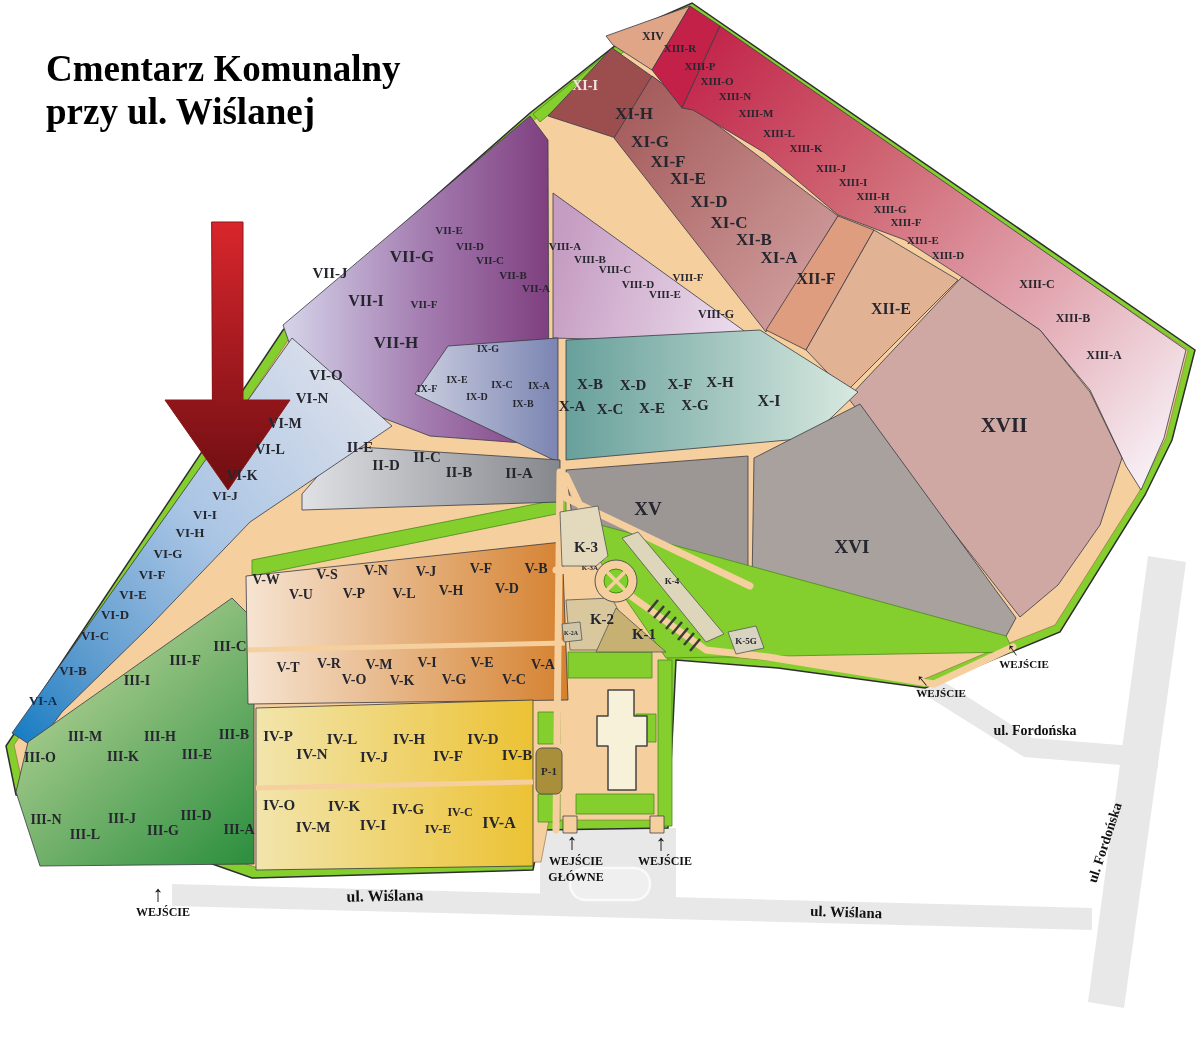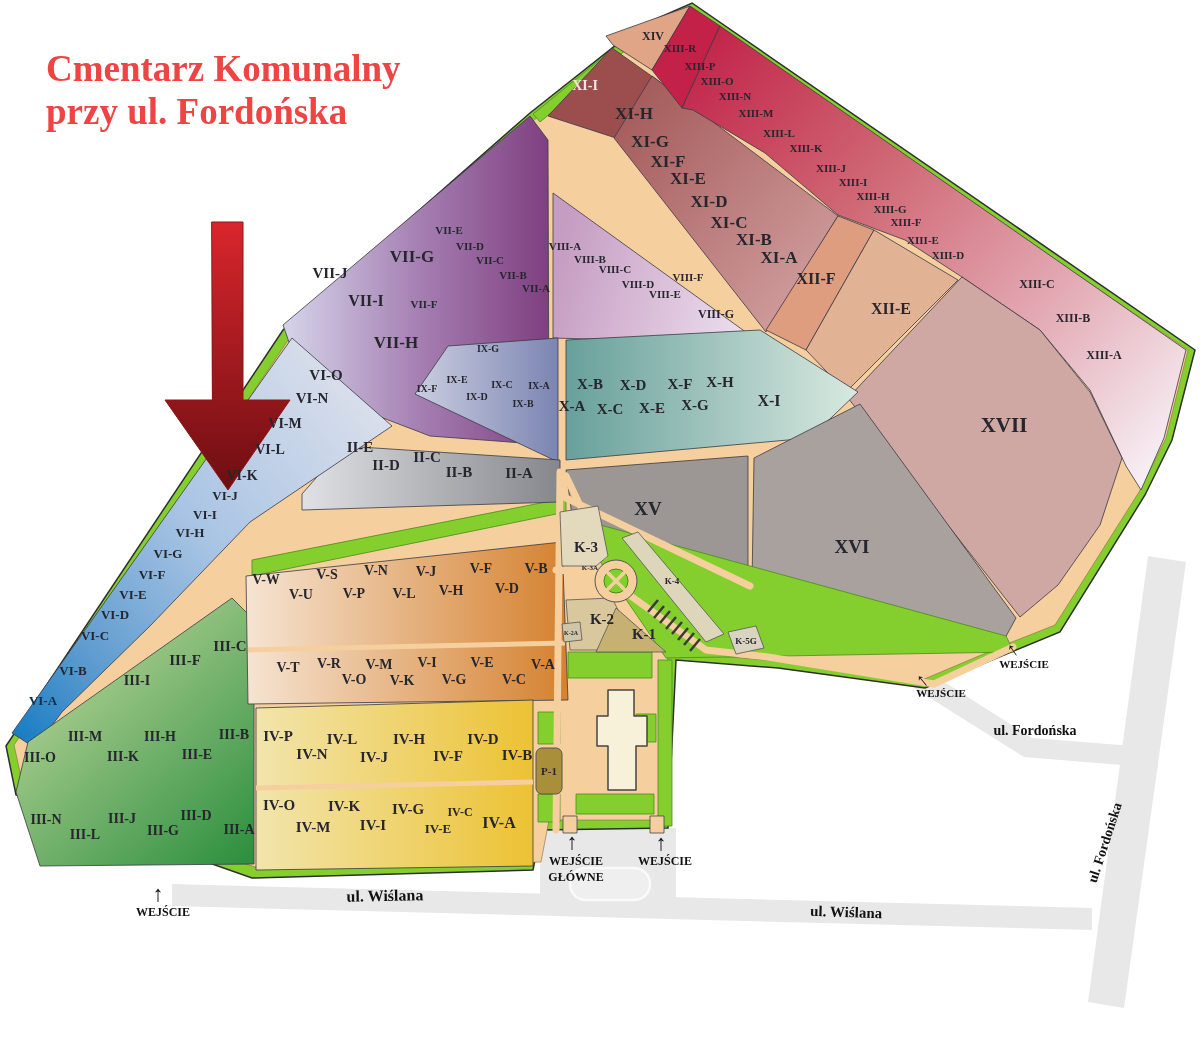--- a/index.html
+++ b/index.html
@@ -8,23 +8,23 @@
   .stage svg{position:absolute;left:0;top:0;}
   header.map-title{position:absolute;left:46px;top:48px;z-index:5;
     font-family:"Liberation Serif",serif;font-weight:bold;font-size:37px;line-height:1.16;}
   header.map-title div{white-space:nowrap;}
   text{font-family:"Liberation Serif",serif;font-weight:bold;}
 </style>
 </head>
 <body>
 
 <div class="stage">
-  <header class="map-title" style="color: #ef4444;">
+  <header class="map-title" style="color: #000000;">
     <div>Cmentarz Komunalny</div>
-    <div>przy ul. Fordońska</div>
+    <div>przy ul. Wiślanej</div>
   </header>
   <svg id="map" width="1202" height="1050" viewBox="0 0 1202 1050" xmlns="http://www.w3.org/2000/svg">
     <defs id="map-defs">
         <linearGradient id="gVII" x1="290" y1="280" x2="549" y2="280" gradientUnits="userSpaceOnUse">
           <stop offset="0" stop-color="#d3d0e7"></stop>
           <stop offset="0.5" stop-color="#a57fb2"></stop>
           <stop offset="1" stop-color="#7f3f80"></stop>
         </linearGradient>
         <linearGradient id="gVIII" x1="553" y1="270" x2="754" y2="320" gradientUnits="userSpaceOnUse">
           <stop offset="0" stop-color="#c59cc2"></stop>

